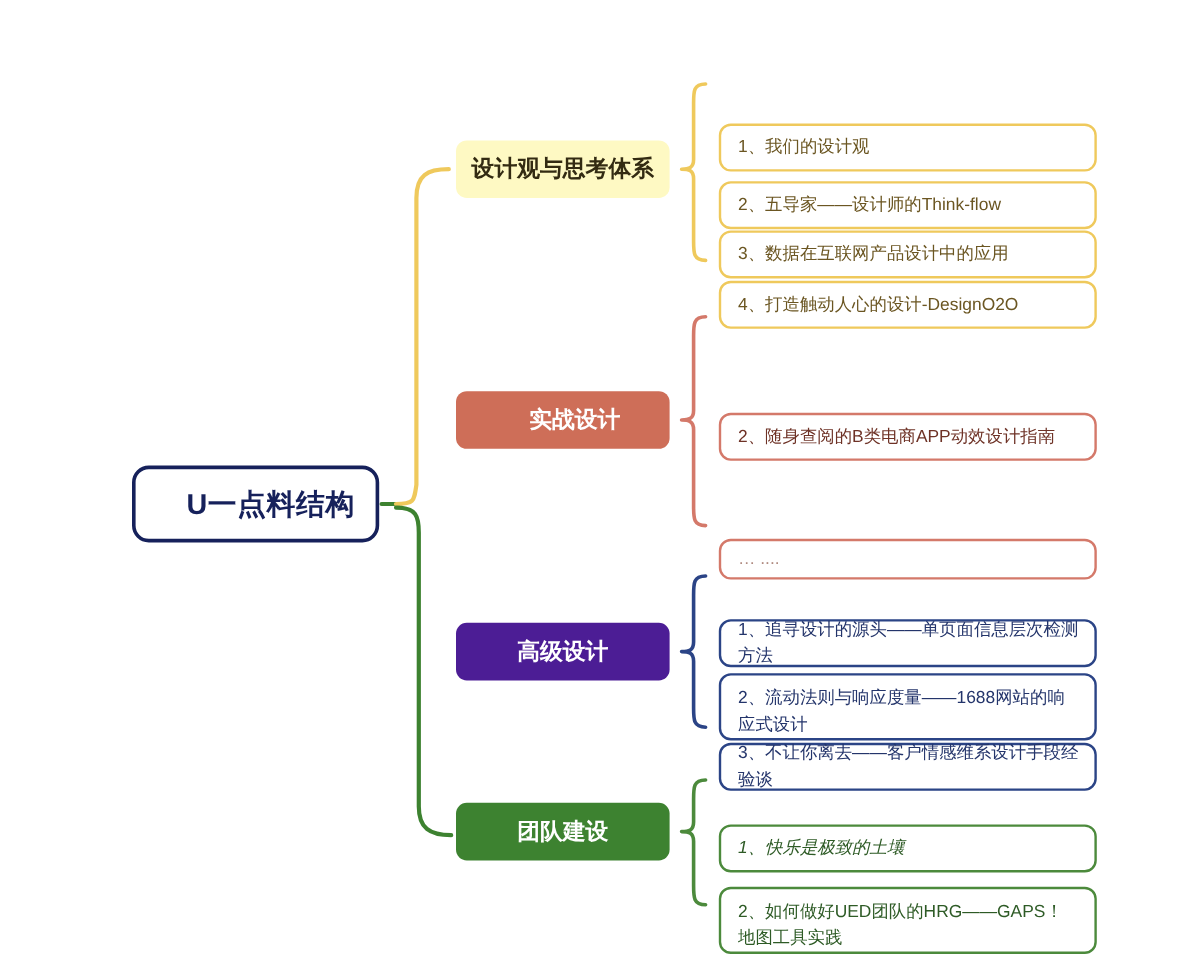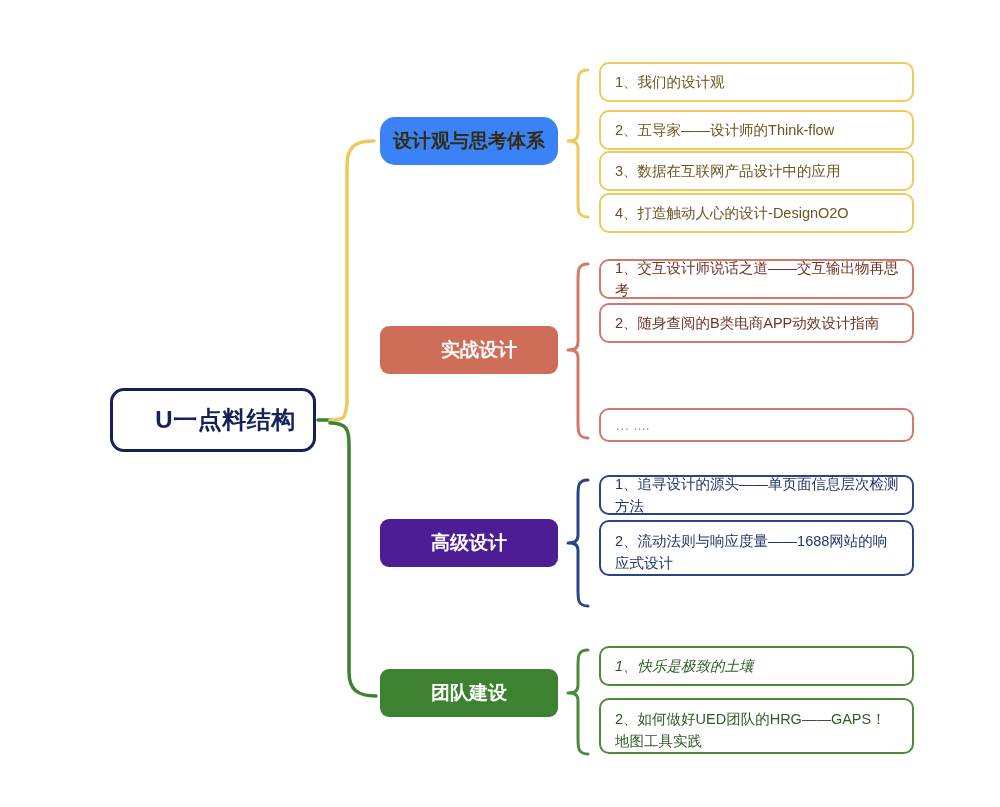--- a/index.html
+++ b/index.html
@@ -56,40 +56,41 @@
     height: 48px;
     box-sizing: border-box;
     border-radius: 9px;
     display: flex;
     align-items: center;
     justify-content: center;
     font-size: 19px;
     font-weight: bold;
     z-index: 4;
   }
-  .cat-yellow { background: #3b82f6; color: #332B12; top: 117px; border-radius: 15px; }
+  .cat-yellow { background: #fef9c3; color: #332B12; top: 117px; }
   .cat-red    { background: #CE6E58; color: #ffffff; top: 326px; padding-left: 20px; }
   .cat-blue   { background: #4c1d95; color: #ffffff; top: 519px; }
   .cat-green  { background: #3D8230; color: #ffffff; top: 669px; }
 
   
   .leaf {
     position: absolute;
     left: 599px;
     width: 315px;
     box-sizing: border-box;
     border-radius: 10px;
     background: #ffffff;
     border: 2px solid #cccccc;
     padding: 8px 12px 8px 14px;
     font-size: 14.5px;
     line-height: 22px;
     display: flex;
     align-items: center;
     z-index: 3;
+    margin-top: 41px;
   }
   .leaf.two-line { align-items: flex-start; }
   .leaf-yellow { border-color: #EFC95C; color: #6B5622; }
   .leaf-red    { border-color: #D4796A; color: #6E3226; }
   .leaf-blue   { border-color: #2B4486; color: #24356B; }
   .leaf-green  { border-color: #4C8A3C; color: #2E5B26; }
   .leaf-muted  { color: #B08B80; }
 </style>
 </head>
 <body>
@@ -133,39 +134,39 @@
   <div class="leaf leaf-yellow" style="top:151px;height:40px;">
     <span>3、数据在互联网产品设计中的应用</span>
   </div>
   <div class="leaf leaf-yellow" style="top:193px;height:40px;align-items:center;">
     <span>4、打造触动人心的设计-DesignO2O</span>
   </div>
 
   <div class="cat-pill cat-red">
     <span>实战设计</span>
   </div>
-  <div class="leaf leaf-red" style="top:259px;height:40px;">
-    <span>1、交互设计师说话之道——交互输出物再思考</span>
-  </div>
   <div class="leaf leaf-red" style="top:303px;height:40px;">
     <span>2、随身查阅的B类电商APP动效设计指南</span>
   </div>
   <div class="leaf leaf-red leaf-muted" style="top:408px;height:34px;">
     <span>… ....</span>
   </div>
 
   <div class="cat-pill cat-blue">
     <span>高级设计</span>
   </div>
   <div class="leaf leaf-blue" style="top:475px;height:40px;">
     <span>1、追寻设计的源头——单页面信息层次检测方法</span>
   </div>
   <div class="leaf leaf-blue two-line" style="top:520px;height:56px;">
     <span>2、流动法则与响应度量——1688网站的响应式设计</span>
   </div>
+  <div class="leaf leaf-blue" style="top:578px;height:40px;">
+    <span>3、不让你离去——客户情感维系设计手段经验谈</span>
+  </div>
 
   <div class="cat-pill cat-green">
     <span>团队建设</span>
   </div>
   <div class="leaf leaf-green" style="top:646px;height:40px;font-style:italic;">
     <span>1、快乐是极致的土壤</span>
   </div>
   <div class="leaf leaf-green two-line" style="top:698px;height:56px;">
     <span>2、如何做好UED团队的HRG——GAPS！地图工具实践</span>
   </div>

